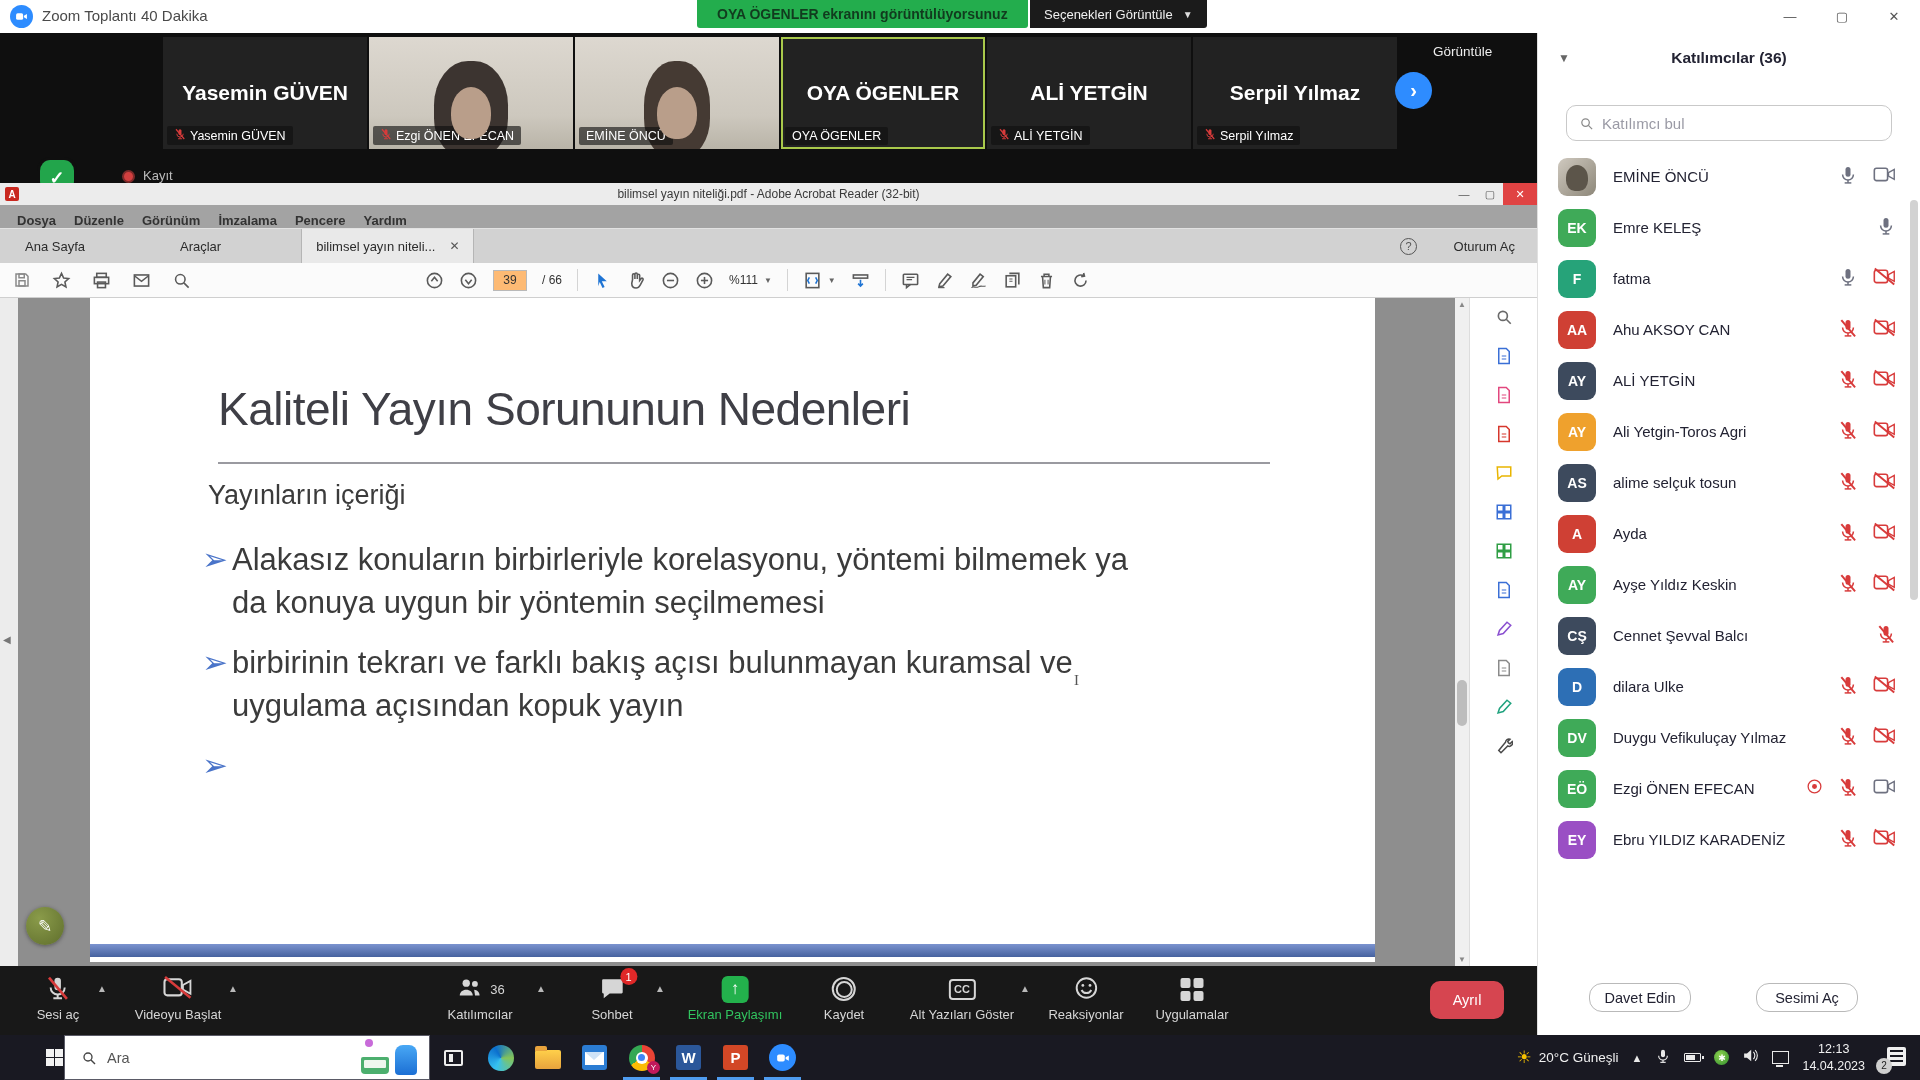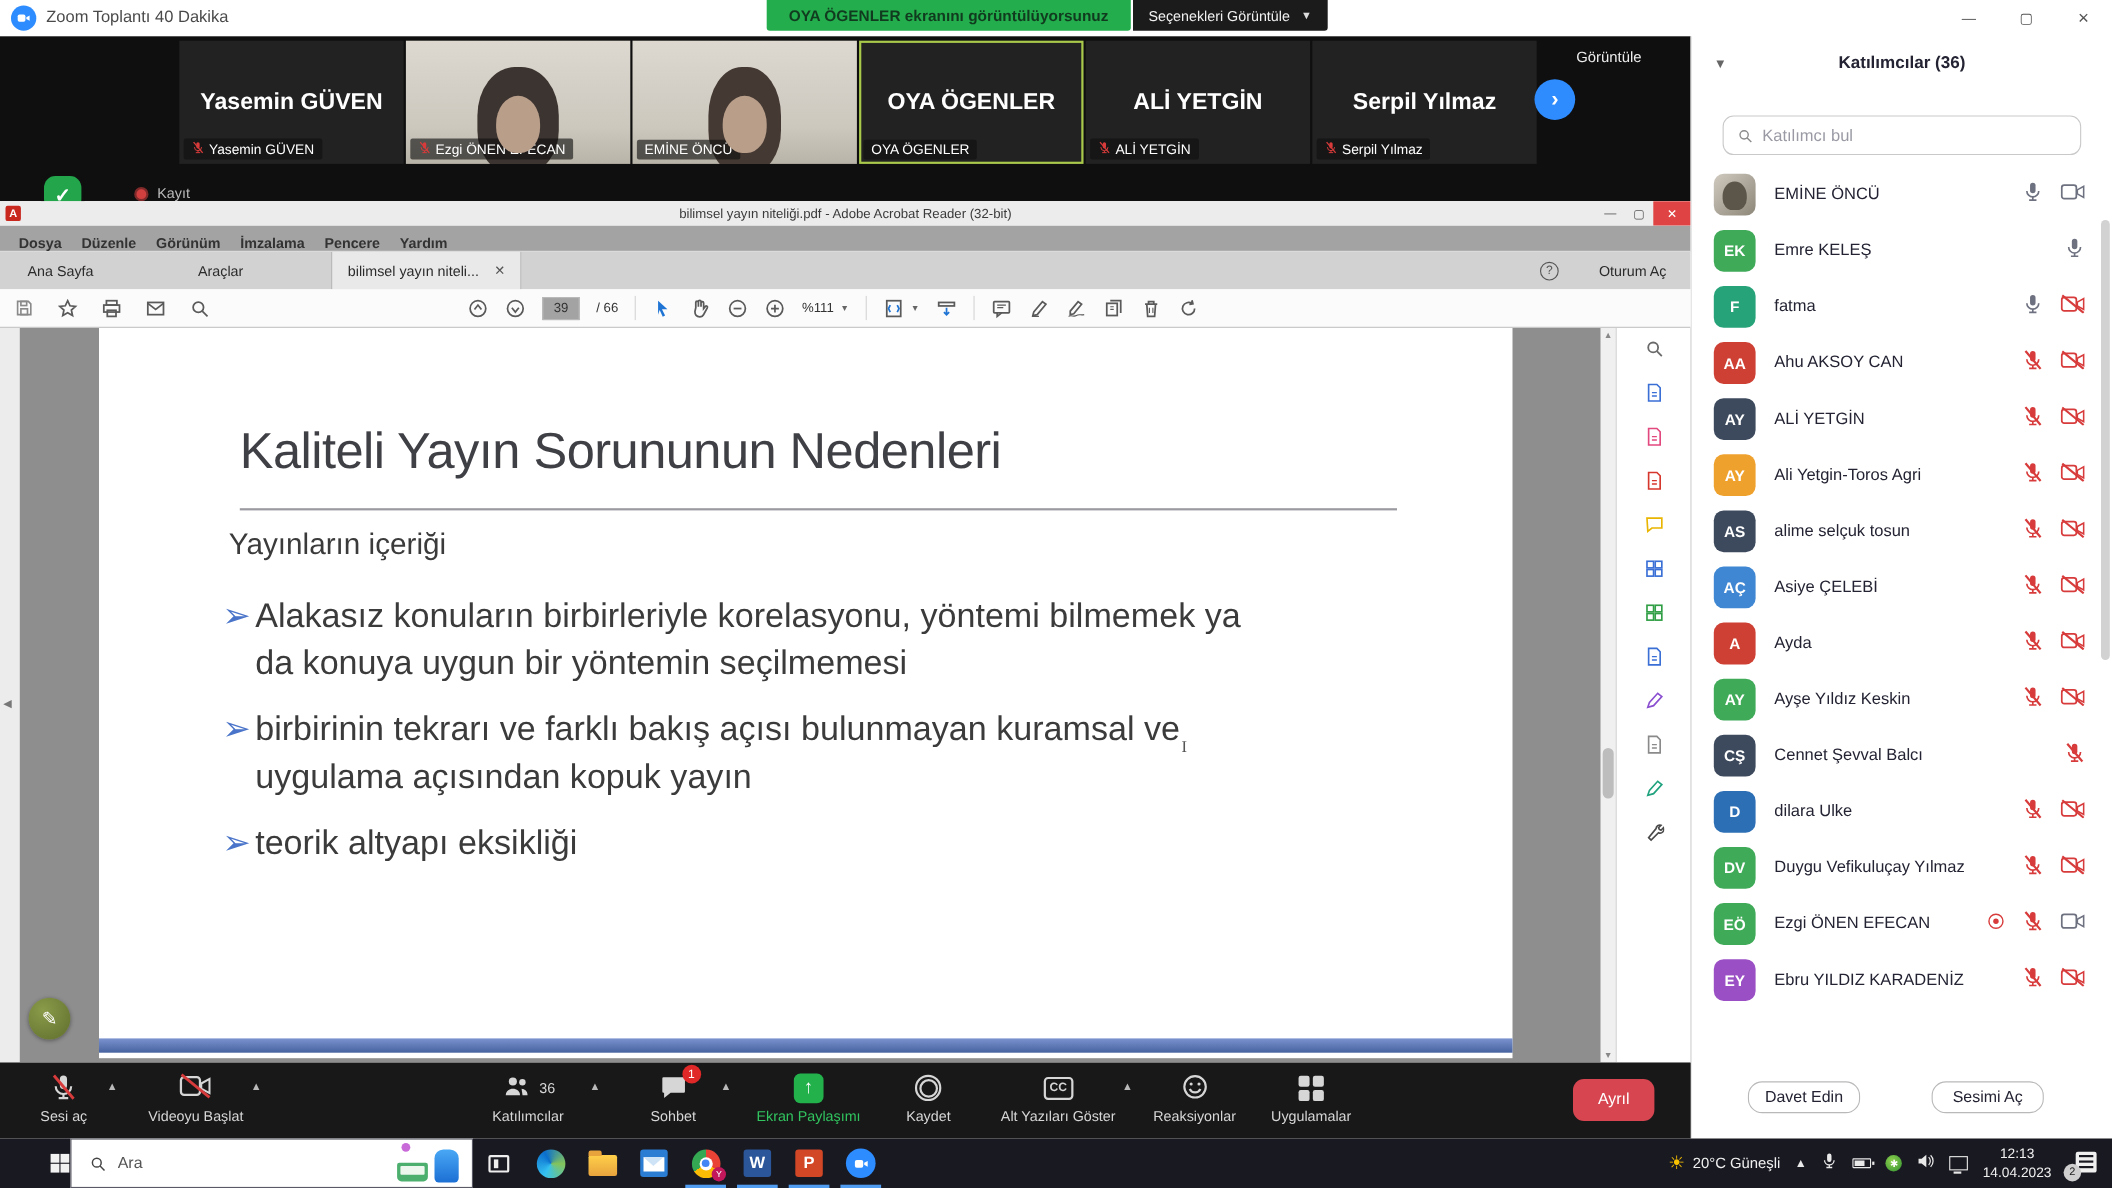--- a/index.html
+++ b/index.html
@@ -48,21 +48,21 @@
   .a-tab { font-size:13px; color:#2b2b2b; }
   .a-doc-tab { margin-left:80px; height:34px; background:#e9e9e9; border-left:1px solid #b5b5b5; border-right:1px solid #b5b5b5; display:flex; align-items:center; gap:14px; padding:0 14px; font-size:13px; color:#2b2b2b; }
   .a-doc-tab .x { color:#555; font-size:12px; }
   .a-signin { position:absolute; right:22px; font-size:13px; color:#2b2b2b; }
   .a-help { position:absolute; right:120px; width:17px; height:17px; border:1.5px solid #555; border-radius:50%; color:#555; font-size:11px; display:flex; align-items:center; justify-content:center; }
   .a-toolbar { height:35px; background:#fbfbfb; border-bottom:1px solid #cfcfcf; position:relative; display:flex; align-items:center; }
   .tb-left { display:flex; align-items:center; gap:21px; padding-left:12px; }
   .tb-center { position:absolute; left:425px; display:flex; align-items:center; gap:15px; }
   .tbi { width:19px; height:19px; display:flex; align-items:center; justify-content:center; }
   .tb-sep { width:1px; height:22px; background:#d4d4d4; }
-  .pagebox { width:34px; height:21px; background:#a3a3a3; border:1px solid #b9b9b9; font-size:12px; color:#333; display:flex; align-items:center; justify-content:center; }
+  .pagebox { width:34px; height:21px; background:#fdba74; border:1px solid #b9b9b9; font-size:12px; color:#333; display:flex; align-items:center; justify-content:center; }
   .tb-txt { font-size:12px; color:#333; }
   .zoombox { display:flex; align-items:center; gap:6px; font-size:12px; color:#333; }
   .dd { font-size:8px; color:#666; }
   .a-doc { position:absolute; top:115px; left:0; width:1537px; height:668px; background:#8e8e8e; overflow:hidden; }
   .left-rail { position:absolute; left:0; top:0; width:18px; height:100%; background:#ececec; }
   .rail-arrow { position:absolute; left:3px; top:336px; color:#777; font-size:10px; }
   .page { position:absolute; left:90px; top:0; width:1285px; height:664px; background:#fff; }
   .s-title { position:absolute; left:128px; top:84px; font-size:46px; color:#3f3f46; letter-spacing:-0.5px; white-space:nowrap; }
   .s-rule { position:absolute; left:128px; top:164px; width:1052px; height:1.5px; background:#9a9aa0; }
   .s-heading { position:absolute; left:118px; top:182px; font-size:27px; color:#3b3b3b; }
@@ -433,21 +433,20 @@
             <span class="btx">Alakasız konuların birbirleriyle korelasyonu, yöntemi bilmemek ya
 da konuya uygun bir yöntemin seçilmemesi</span>
           </div>
           <div class="bullet">
             <span class="arw">➢</span>
             <span class="btx">birbirinin tekrarı ve farklı bakış açısı bulunmayan  kuramsal ve
 uygulama açısından kopuk yayın</span>
           </div>
           <div class="bullet">
             <span class="arw">➢</span>
-            <span class="btx">teorik altyapı eksikliği</span>
           </div>
         </div>
       <span class="ibeam">I</span>
       <div class="s-footerbar"></div>
     </div>
     <div class="a-scrollbar">
       <span class="sar" style="top:2px">▲</span>
       <div class="a-thumb"></div>
       <span class="sar" style="bottom:2px">▼</span>
     </div>
@@ -613,38 +612,20 @@
           <span><svg width="23" height="18.86" viewBox="0 0 26 20">
               <rect x="1.5" y="3" width="15" height="14" rx="2.5" fill="none" stroke="#d83b3b" stroke-width="1.8"></rect>
               <path d="M17.5 8l6.5-3.6v11.2L17.5 12z" fill="none" stroke="#d83b3b" stroke-width="1.6"></path>
               <line x1="2" y1="1" x2="24" y2="19" stroke="#d83b3b" stroke-width="2.2"></line>
             </svg></span>
         </span>
       </div>
       <div class="p-row">
         <span class="avatar" style="background: rgb(61, 74, 93);">AS</span>
         <span class="p-name">alime selçuk tosun</span>
-        <span class="p-icons">
-          <span><svg width="20" height="20" viewBox="0 0 24 24">
-              <rect x="9" y="2.5" width="6" height="11.5" rx="3" fill="#d83b3b"></rect>
-              <path d="M5.5 11.5a6.5 6.5 0 0 0 13 0" fill="none" stroke="#d83b3b" stroke-width="1.8"></path>
-              <line x1="12" y1="18" x2="12" y2="21.5" stroke="#d83b3b" stroke-width="1.8"></line>
-              <line x1="8" y1="21.5" x2="16" y2="21.5" stroke="#d83b3b" stroke-width="1.8"></line>
-              <line x1="4" y1="2.5" x2="20.5" y2="22" stroke="#d83b3b" stroke-width="2.4"></line>
-            </svg></span>
-          <span><svg width="23" height="18.86" viewBox="0 0 26 20">
-              <rect x="1.5" y="3" width="15" height="14" rx="2.5" fill="none" stroke="#d83b3b" stroke-width="1.8"></rect>
-              <path d="M17.5 8l6.5-3.6v11.2L17.5 12z" fill="none" stroke="#d83b3b" stroke-width="1.6"></path>
-              <line x1="2" y1="1" x2="24" y2="19" stroke="#d83b3b" stroke-width="2.2"></line>
-            </svg></span>
-        </span>
-      </div>
-      <div class="p-row">
-        <span class="avatar" style="background: rgb(63, 135, 210);">AÇ</span>
-        <span class="p-name">Asiye ÇELEBİ</span>
         <span class="p-icons">
           <span><svg width="20" height="20" viewBox="0 0 24 24">
               <rect x="9" y="2.5" width="6" height="11.5" rx="3" fill="#d83b3b"></rect>
               <path d="M5.5 11.5a6.5 6.5 0 0 0 13 0" fill="none" stroke="#d83b3b" stroke-width="1.8"></path>
               <line x1="12" y1="18" x2="12" y2="21.5" stroke="#d83b3b" stroke-width="1.8"></line>
               <line x1="8" y1="21.5" x2="16" y2="21.5" stroke="#d83b3b" stroke-width="1.8"></line>
               <line x1="4" y1="2.5" x2="20.5" y2="22" stroke="#d83b3b" stroke-width="2.4"></line>
             </svg></span>
           <span><svg width="23" height="18.86" viewBox="0 0 26 20">
               <rect x="1.5" y="3" width="15" height="14" rx="2.5" fill="none" stroke="#d83b3b" stroke-width="1.8"></rect>

